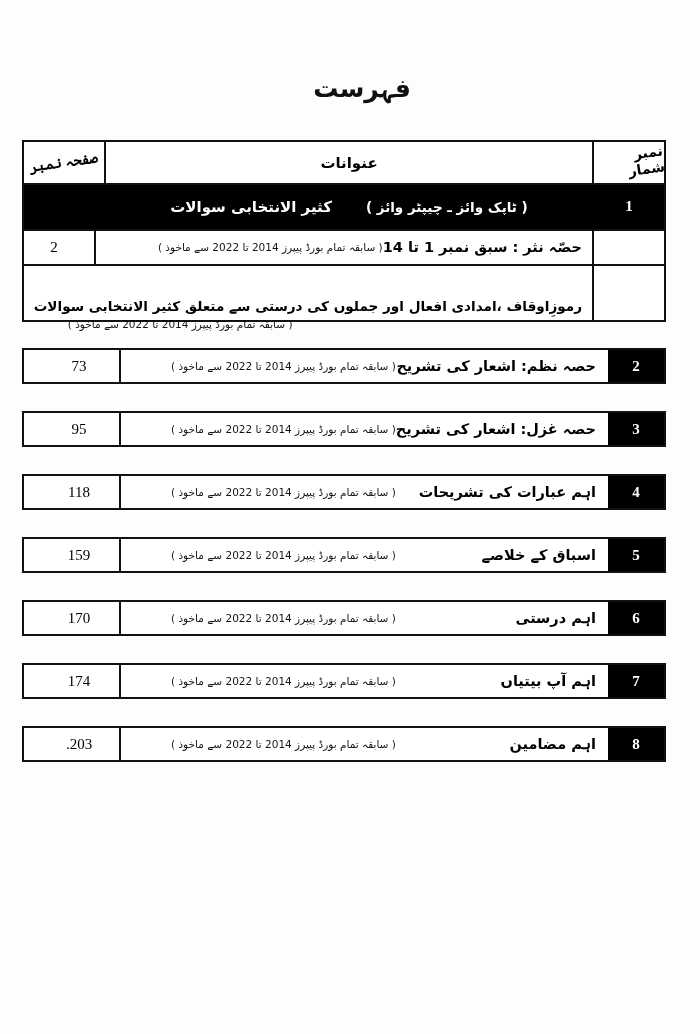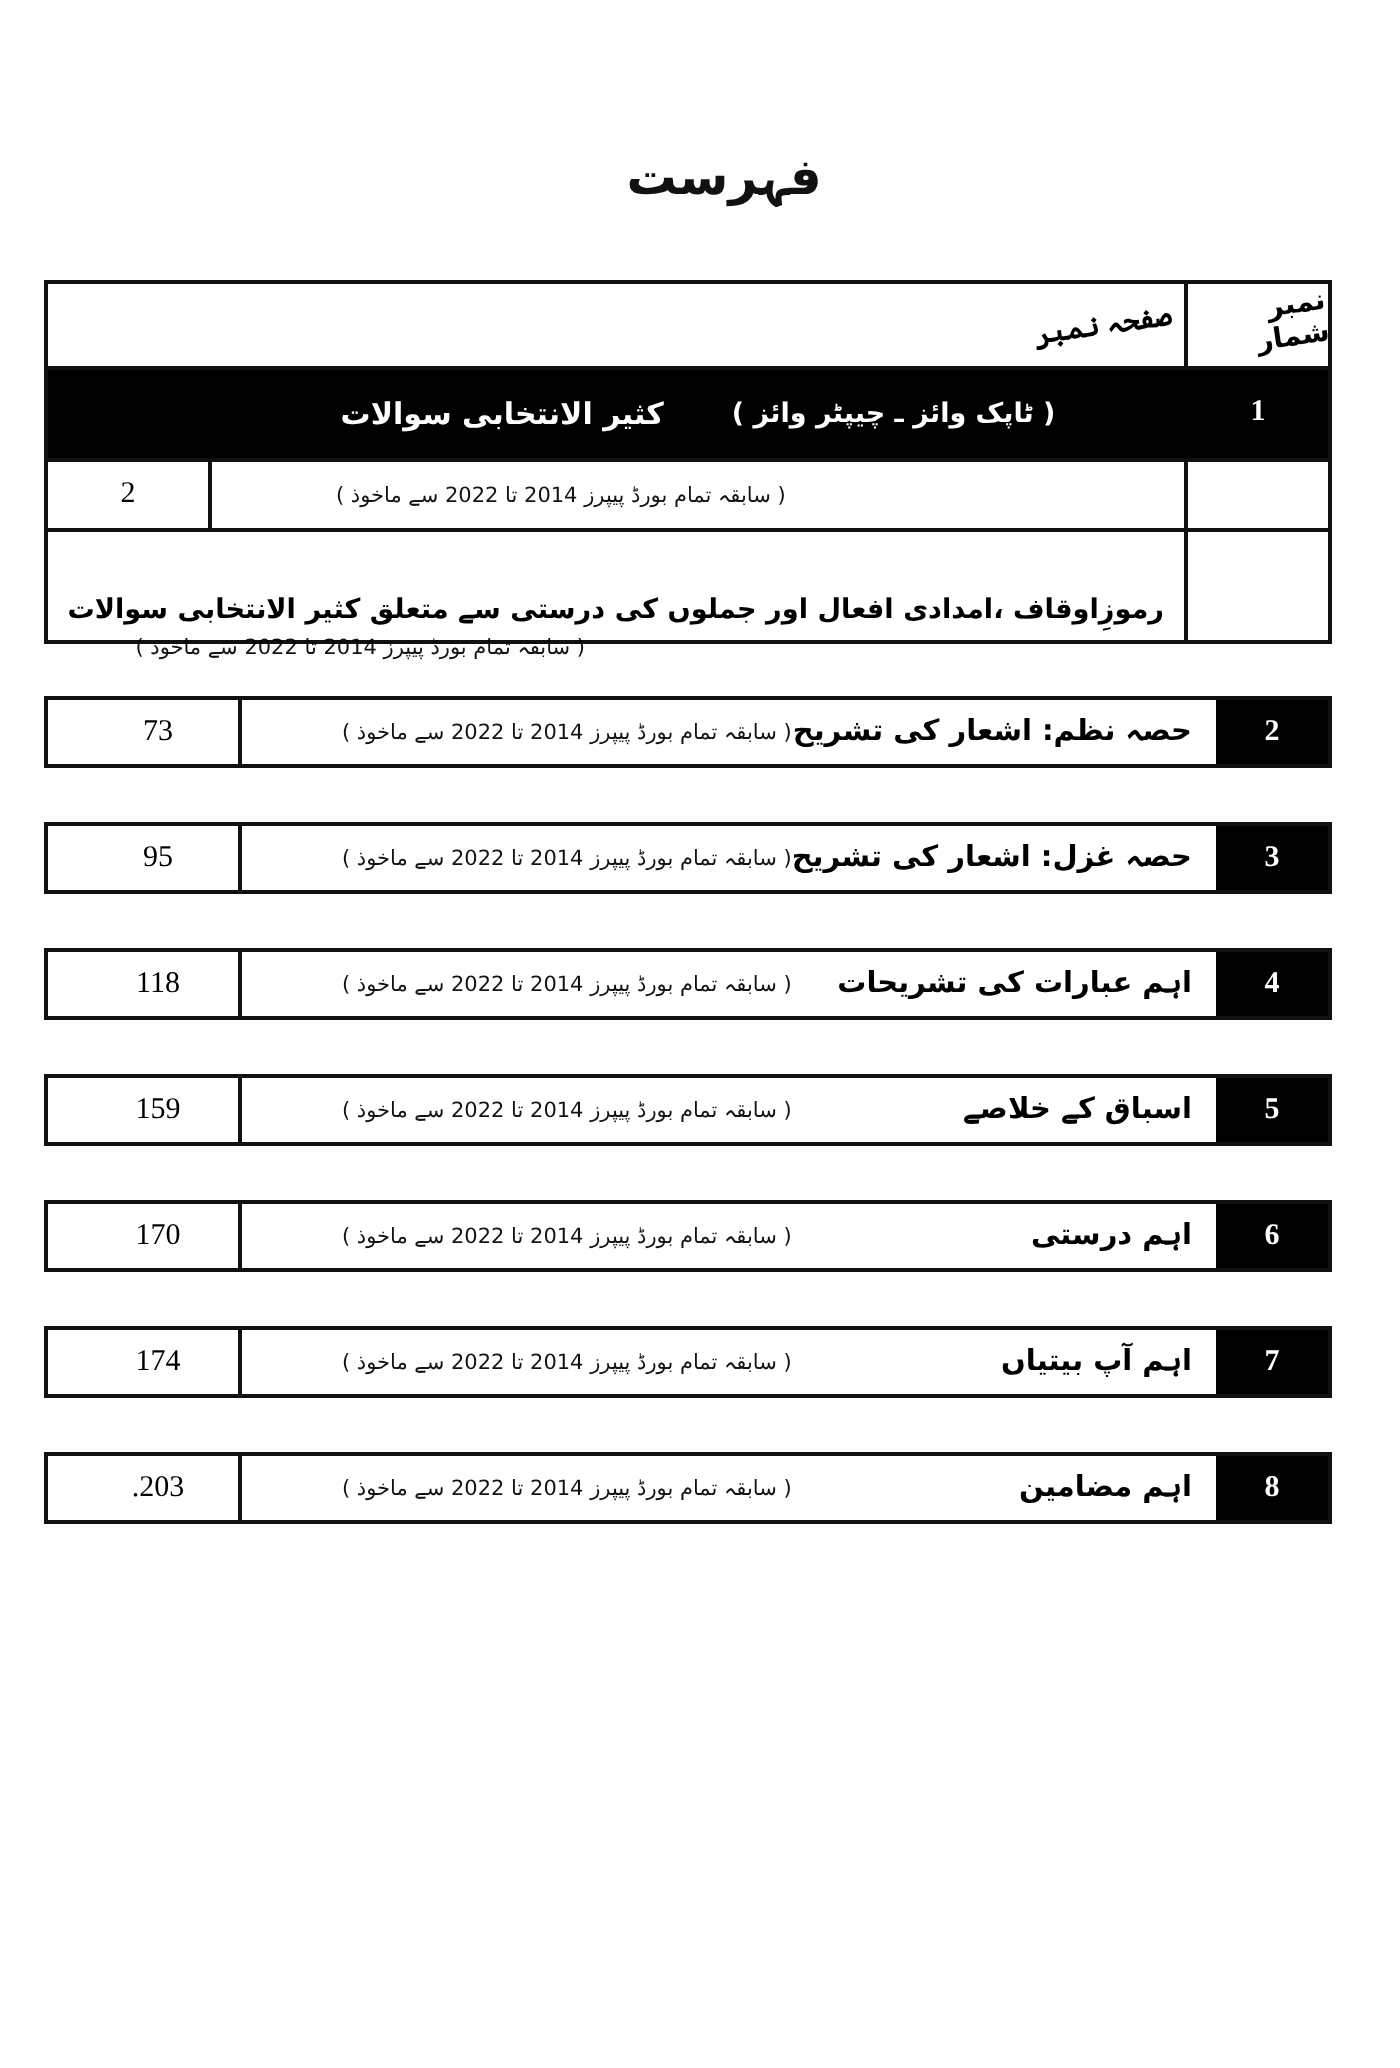--- a/index.html
+++ b/index.html
@@ -253,37 +253,41 @@
 <div class="page">
 
   <div class="page-title">فہرست</div>
 
   <div class="block" id="block-main">
 
     <div class="trow hdr">
       <div class="col-serial">
         <span class="hdr-label">نمبر شمار</span>
       </div>
+      <div class="col-title">
+        <span class="hdr-label flat">عنوانات</span>
+      </div>
       <div class="col-page">
         <span class="hdr-label">صفحہ نمبر</span>
       </div>
     </div>
 
     <div class="trow row-banner">
       <div class="col-serial">1</div>
       <div class="col-title">
         <span class="banner-sub">( ٹاپک وائز ـ چیپٹر وائز )</span>
         <span class="banner-main">کثیر الانتخابی سوالات</span>
       </div>
       <div class="col-page"></div>
     </div>
 
     <div class="trow row-prose">
       <div class="col-serial"></div>
       <div class="col-title">
+        <span class="title-main">حصّہ نثر :   سبق نمبر 1 تا 14</span>
         <span class="source-note">( سابقہ تمام بورڈ پیپرز 2014 تا 2022 سے ماخوذ )</span>
       </div>
       <div class="col-page">2</div>
     </div>
 
     <div class="trow row-long">
       <div class="col-serial"></div>
       <div class="col-title">
         <span class="title-main tight">رموزِاوقاف ،امدادی افعال اور جملوں کی درستی سے متعلق کثیر الانتخابی سوالات</span>
         <span class="source-note note-line">( سابقہ تمام بورڈ پیپرز 2014 تا 2022 سے ماخوذ )</span>

